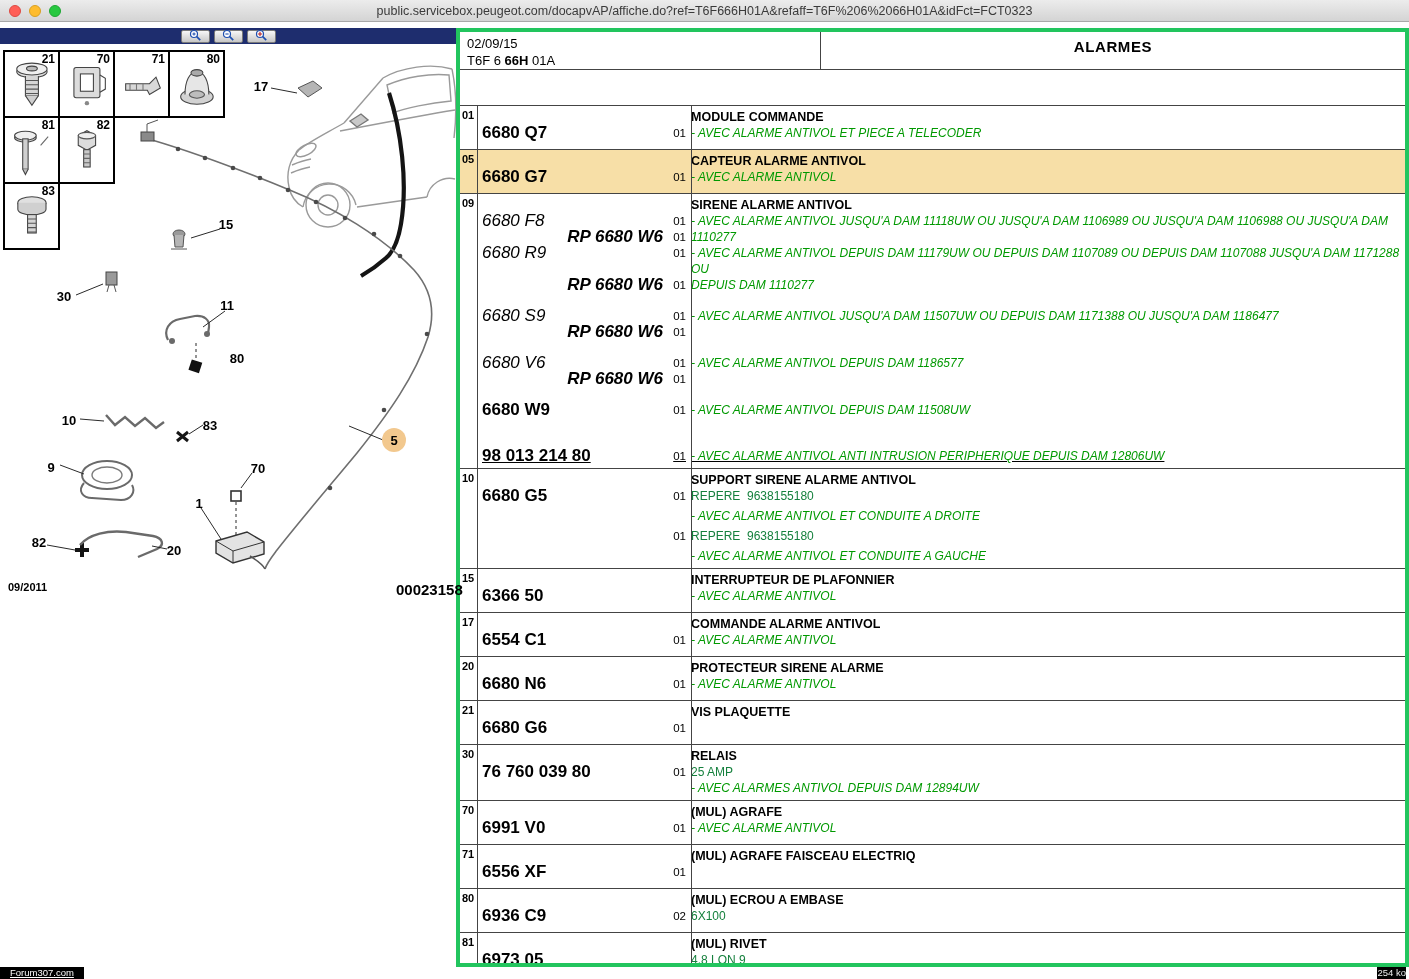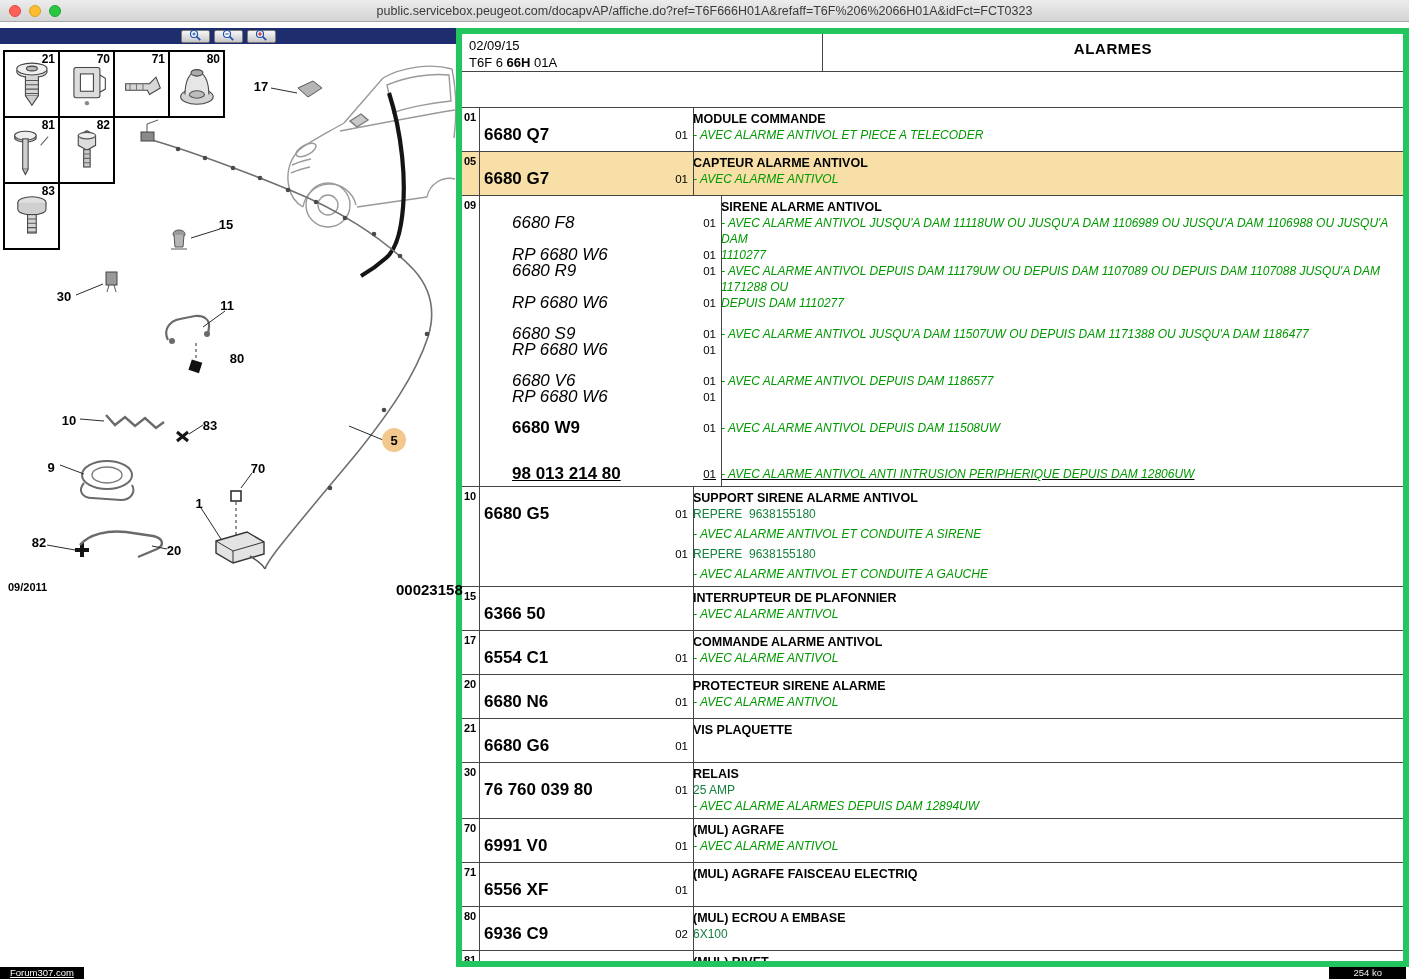--- a/index.html
+++ b/index.html
@@ -35,54 +35,54 @@
   .canvas{ position:relative; height:923px; }
   .art{ position:absolute; left:0; top:0; width:456px; height:923px; }
   .thumb-grid{ position:absolute; left:3px; top:6px; width:226px; height:202px; }
   .thumb-cell{ position:absolute; width:57px; height:68px; border:2px solid #000; background:#fff; }
   .thumb-label{ position:absolute; top:0px; right:3px; font-weight:bold; font-size:12px; }
   .thumb-icon{ position:absolute; left:4px; top:10px; }
   .diag-date{ position:absolute; left:8px; top:537px; font-size:11px; font-weight:bold; }
   .diag-num{ position:absolute; left:396px; top:537px; font-size:15px; font-weight:bold; }
   .callout-text{ font-size:13px; font-weight:bold; fill:#000; cursor:pointer; }
   
-  .table-pane{ flex:1; display:flex; flex-direction:column; border:6px solid #22c55e; background:#fff; }
+  .table-pane{ flex:1; display:flex; flex-direction:column; border:4px solid #22c55e; background:#fff; }
   .pane-header{ height:38px; display:flex; border-bottom:1px solid #444; }
   .hleft{ width:361px; border-right:1px solid #444; padding:3px 7px; font-size:13px; line-height:17px; }
   .htitle{ flex:1; text-align:center; font-size:15px; font-weight:bold; padding-top:6px; letter-spacing:.6px; }
   .hspacer{ height:36px; border-bottom:1px solid #444; }
   .rows{ flex:1; overflow:hidden; }
   .row{ display:flex; border-bottom:1px solid #444; min-height:44px; cursor:pointer; }
   .row.hl{ background:var(--row-highlight,#f7dfa7); }
   .row.mtall{ min-height:48px; }
   .row.tall{ min-height:100px; }
-  .row.xtall{ min-height:272px;gap:28px; }
+  .row.xtall{ min-height:272px; }
   .ref-cell{ width:18px; border-right:1px solid #444; font-size:11px; font-weight:bold; padding:3px 0 0 2px; }
   .row-body{ flex:1; position:relative; padding:3px 0 4px; }
   .row-body::after{ content:""; position:absolute; left:213px; top:0; bottom:0; border-left:1px solid #444; }
   .line{ display:flex; line-height:16px; min-height:16px; }
   .gap-s{ margin-top:4px; } .gap-m{ margin-top:15px; } .gap-l{ margin-top:30px;text-decoration:underline; }
   .part{ width:187px; padding-left:4px; font-size:17px; white-space:nowrap; }
   .part.b{ font-weight:bold; }
   .part.i{ font-style:italic; }
-  .part.rp{ font-weight:normal; font-style:italic; padding-right:2px; }
+  .part.rp{ font-weight:bold; font-style:italic; text-align:right; padding-right:2px; }
   .qty{ width:26px; text-align:right; padding-right:5px; font-size:11.5px; }
   .desc{ flex:1; padding-right:4px; font-size:12px; white-space:pre-wrap; }
   .desc.t{ font-weight:bold; font-size:12.5px; color:#000; }
   .desc.g{ color:var(--green-text,#009900); font-style:italic; }
   .desc.p{ color:#15803d; }
   
   .bottombar{ height:12px; position:relative; background:#fff; }
   .badge-l{
     position:absolute; left:0; bottom:0; background:#000; color:#fff;
     font-size:9.5px; line-height:12px; padding:0 10px; text-decoration:underline; cursor:pointer;
   }
   .badge-r{
     position:absolute; right:3px; bottom:0; background:#000; color:#ededed;
-    font-size:9.5px; line-height:12px; padding:0 24px;
+    font-size:9.5px; line-height:12px; padding:0 0;
   }
 </style>
 </head>
 <body>
 
 <div class="titlebar">
   <div class="lights">
     <span class="light red"></span>
     <span class="light yellow"></span>
     <span class="light green"></span>
@@ -407,21 +407,21 @@
               <span class="desc t">SUPPORT SIRENE ALARME ANTIVOL</span>
             </div>
             <div class="line">
               <span class="part b">6680 G5</span>
               <span class="qty">01</span>
               <span class="desc p">REPERE  9638155180</span>
             </div>
             <div class="line gap-s">
               <span class="part"></span>
               <span class="qty"></span>
-              <span class="desc g">- AVEC ALARME ANTIVOL ET CONDUITE A SIRENE</span>
+              <span class="desc g">- AVEC ALARME ANTIVOL ET CONDUITE A DROITE</span>
             </div>
             <div class="line gap-s">
               <span class="part"></span>
               <span class="qty">01</span>
               <span class="desc p">REPERE  9638155180</span>
             </div>
             <div class="line gap-s">
               <span class="part"></span>
               <span class="qty"></span>
               <span class="desc g">- AVEC ALARME ANTIVOL ET CONDUITE A GAUCHE</span>
@@ -497,21 +497,21 @@
               <span class="desc t">RELAIS</span>
             </div>
             <div class="line">
               <span class="part b">76 760 039 80</span>
               <span class="qty">01</span>
               <span class="desc p">25 AMP</span>
             </div>
             <div class="line">
               <span class="part"></span>
               <span class="qty"></span>
-              <span class="desc g">- AVEC ALARME ALARMES DEPUIS DAM 12894UW</span>
+              <span class="desc g">- AVEC ALARMES ANTIVOL DEPUIS DAM 12894UW</span>
             </div>
           </div>
         </div>
         <div class="row">
           <div class="ref-cell">70</div>
           <div class="row-body">
             <div class="line">
               <span class="part"></span>
               <span class="qty"></span>
               <span class="desc t">(MUL) AGRAFE</span>

